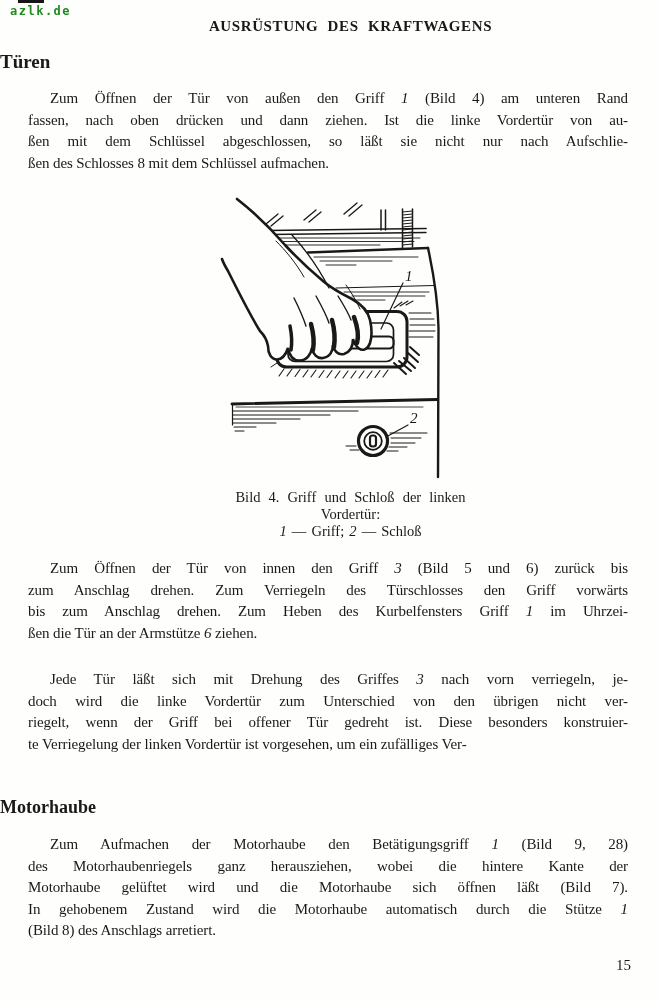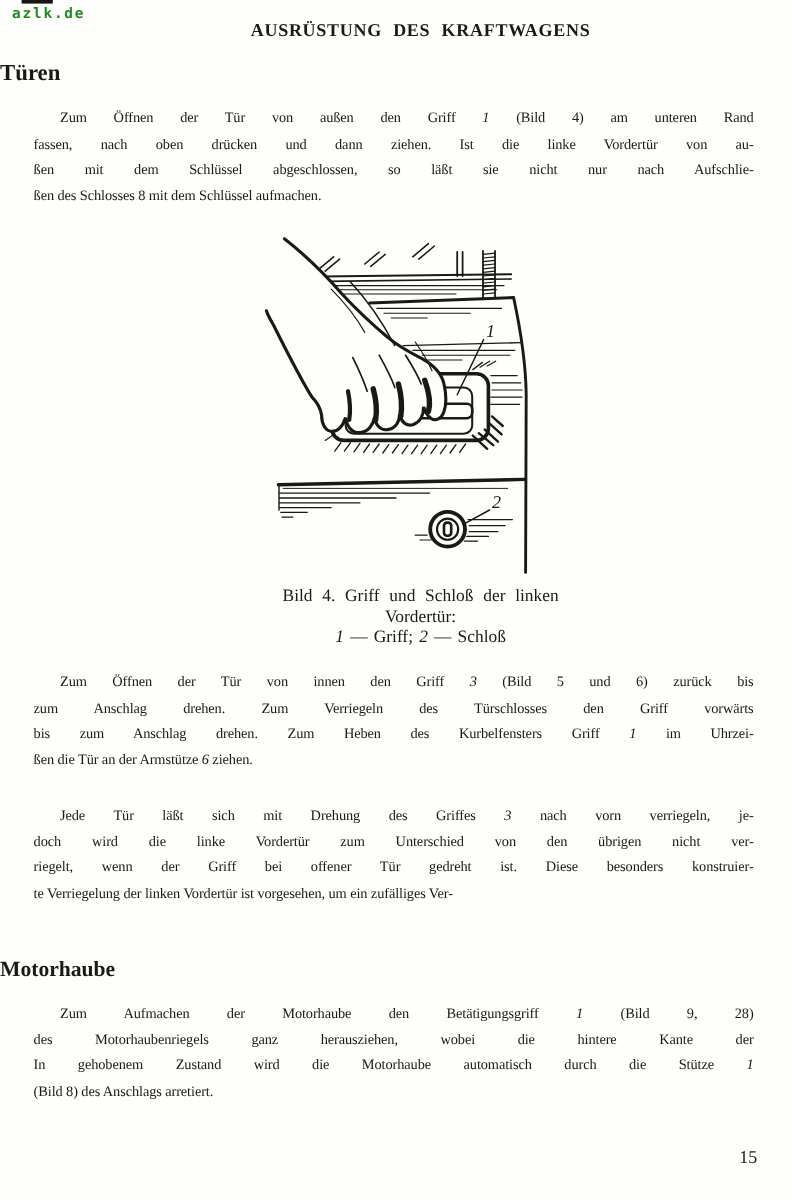--- a/index.html
+++ b/index.html
@@ -19,21 +19,21 @@
   }
   .doc-header {
     position:absolute; left:0; right:0; top:18px; text-align:center;
     font-size:15px; font-weight:bold; letter-spacing:.6px; word-spacing:5px;
   }
   .h-section { position:absolute; left:0; right:0; text-align:left; font-weight:bold; }
   .h-tueren { top:51px; font-size:19px; }
   .h-motorhaube { top:797px; font-size:18px; }
   .para {
     position:absolute; left:28px; width:600px;
-    font-size:12px; line-height:21.6px; letter-spacing:-0.1px;
+    font-size:15px; line-height:21.6px; letter-spacing:-0.1px;
   }
   .para .tl { text-align:justify; text-align-last:justify; }
   .para .tl:last-child { text-align-last:left; }
   .para .tl:first-child { text-indent:22px; }
   .p1 { top:88px; } .p2 { top:558px; } .p3 { top:669px; } .p4 { top:834px; }
   .figure { position:absolute; left:180px; top:193px; width:280px; height:290px; }
   .caption { position:absolute; left:0; right:0; top:489px; text-align:center;
              font-size:14.5px; line-height:17px; }
   .caption .cap-l1 { word-spacing:4.5px; }
   .caption .cap-l3 { word-spacing:1.5px; }
@@ -154,18 +154,19 @@
       <div class="tl">doch wird die linke Vordertür zum Unterschied von den übrigen nicht ver-</div>
       <div class="tl">riegelt, wenn der Griff bei offener Tür gedreht ist. Diese besonders konstruier-</div>
       <div class="tl">te Verriegelung der linken Vordertür ist vorgesehen, um ein zufälliges Ver-</div>
     </div>
 
   <div class="h-section h-motorhaube">Motorhaube</div>
 
   <div class="para p4">
       <div class="tl">Zum Aufmachen der Motorhaube den Betätigungsgriff <i>1</i> (Bild 9, 28)</div>
       <div class="tl">des Motorhaubenriegels ganz herausziehen, wobei die hintere Kante der</div>
+      <div class="tl">Motorhaube gelüftet wird und die Motorhaube sich öffnen läßt (Bild 7).</div>
       <div class="tl">In gehobenem Zustand wird die Motorhaube automatisch durch die Stütze <i>1</i></div>
       <div class="tl">(Bild 8) des Anschlags arretiert.</div>
     </div>
 
   <div class="pagenum">15</div>
 </div>
 
 </body></html>

